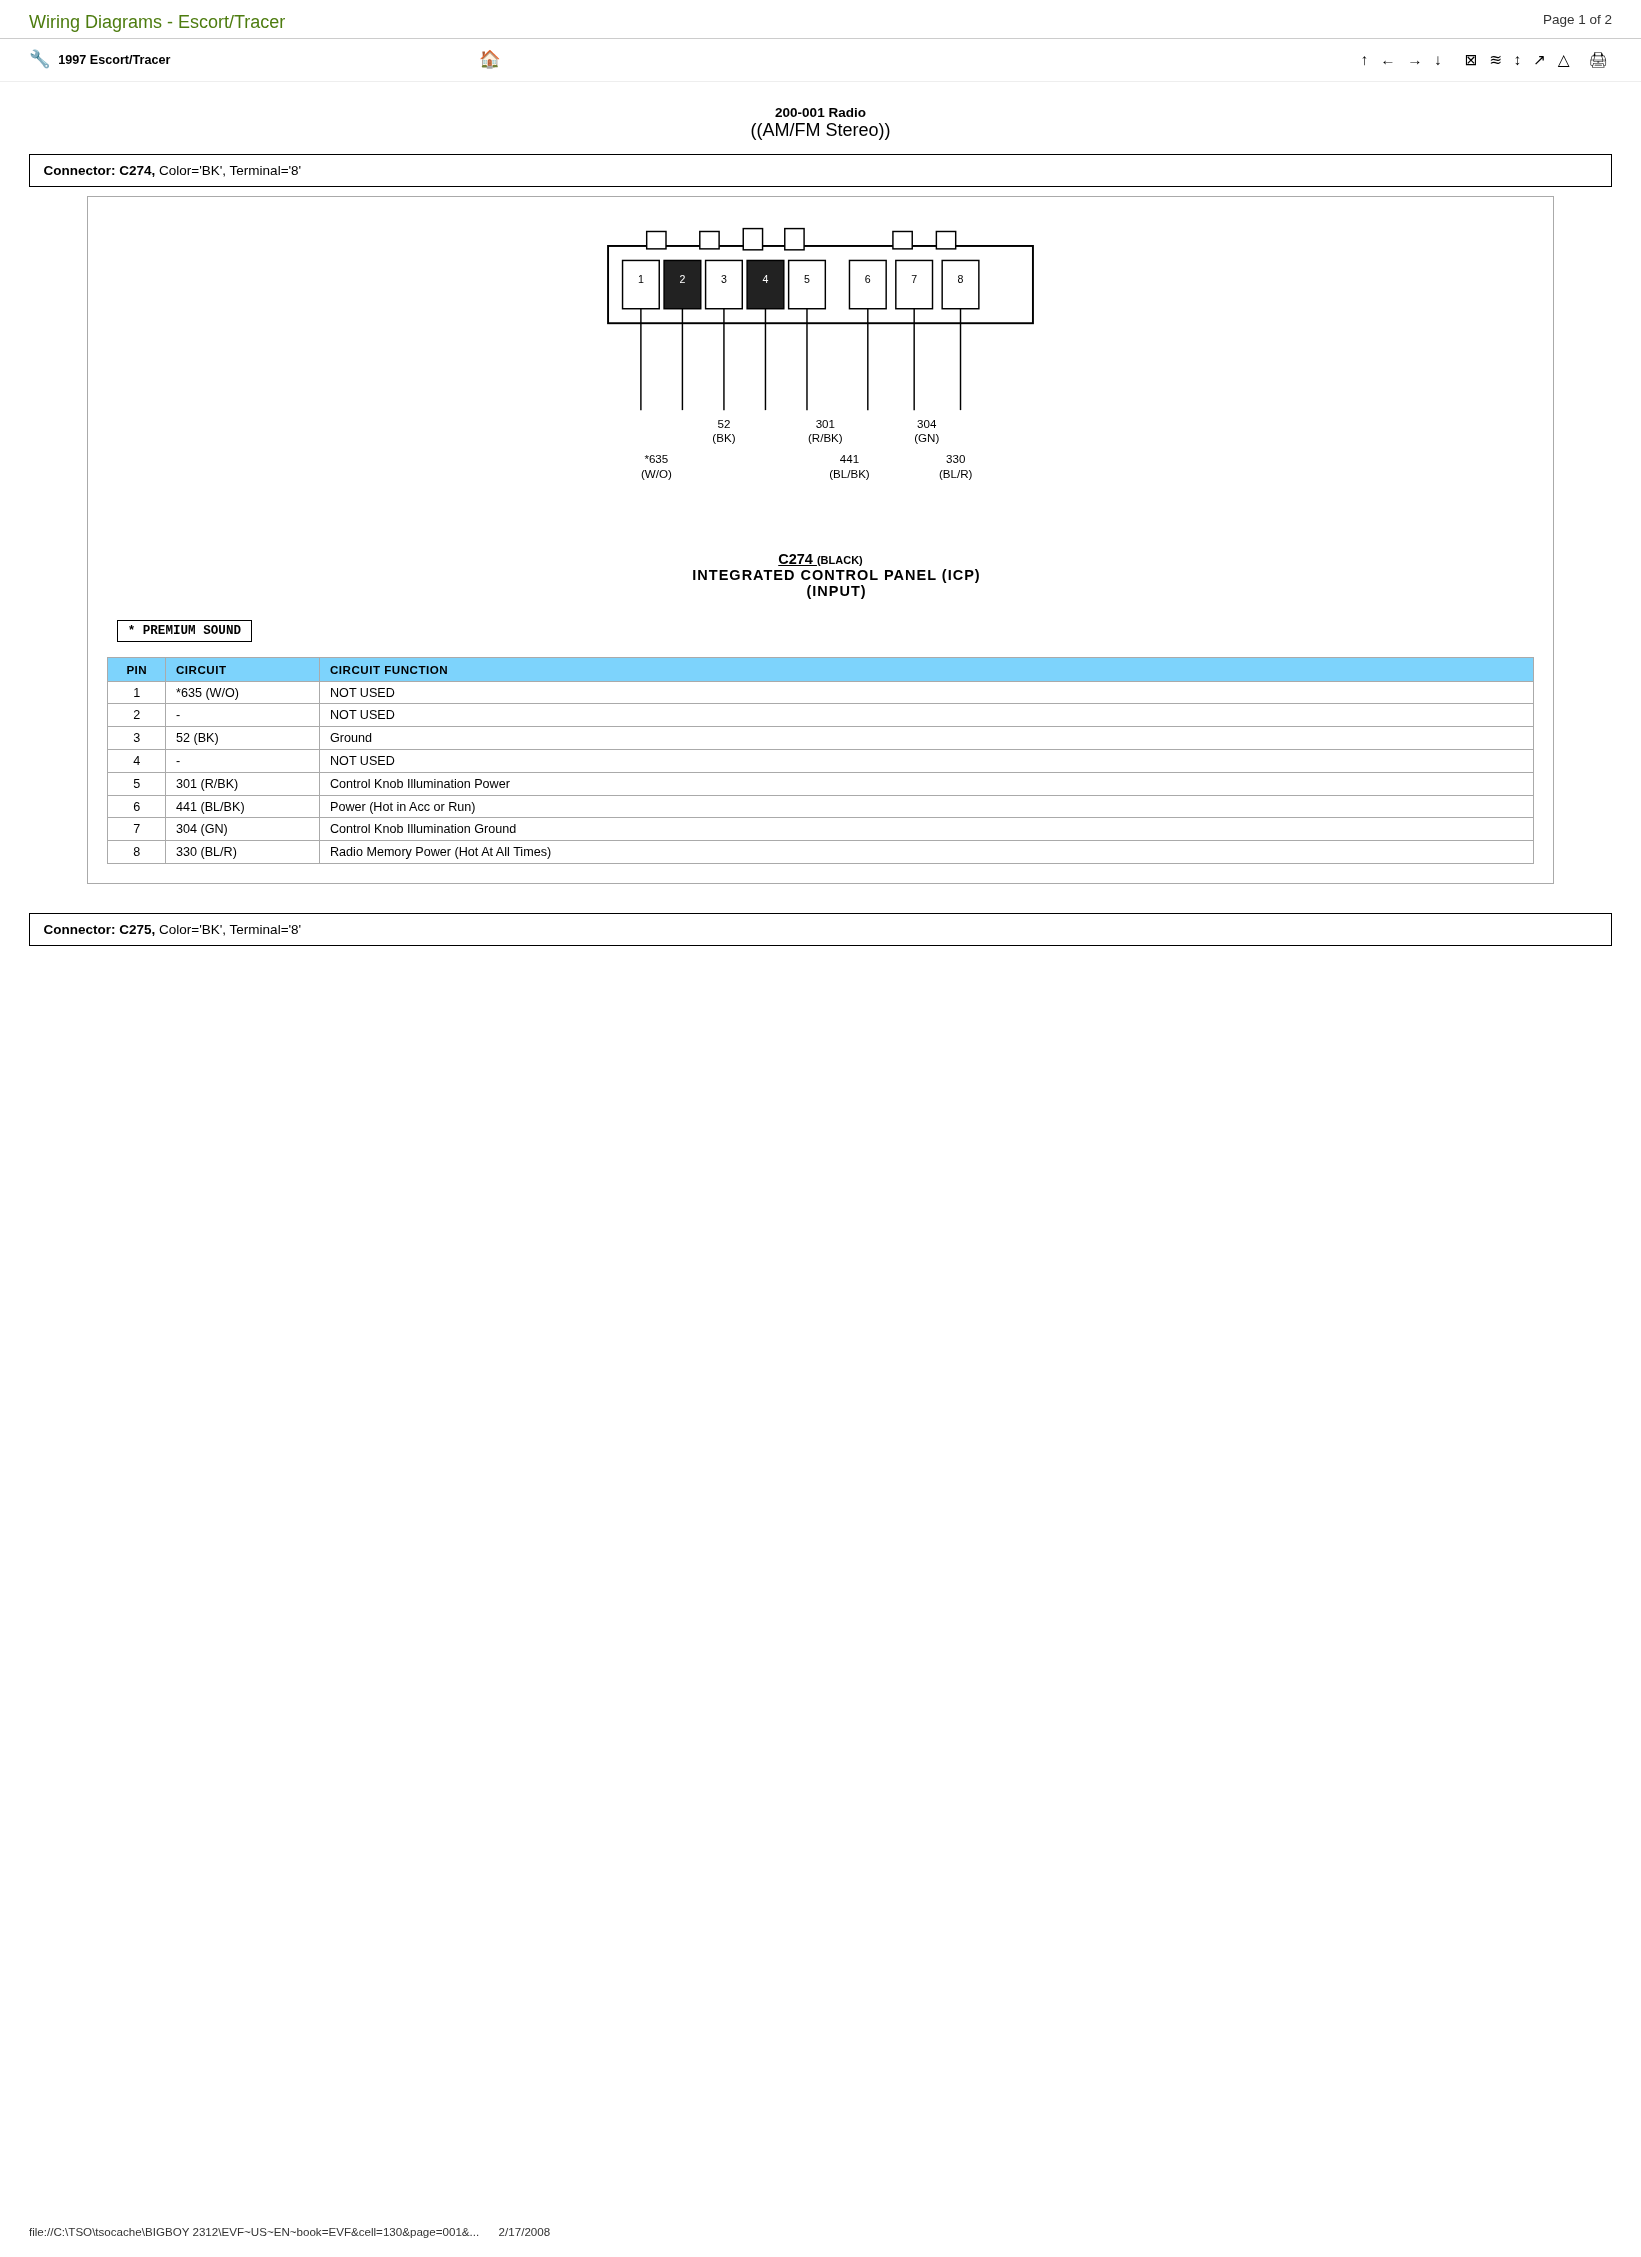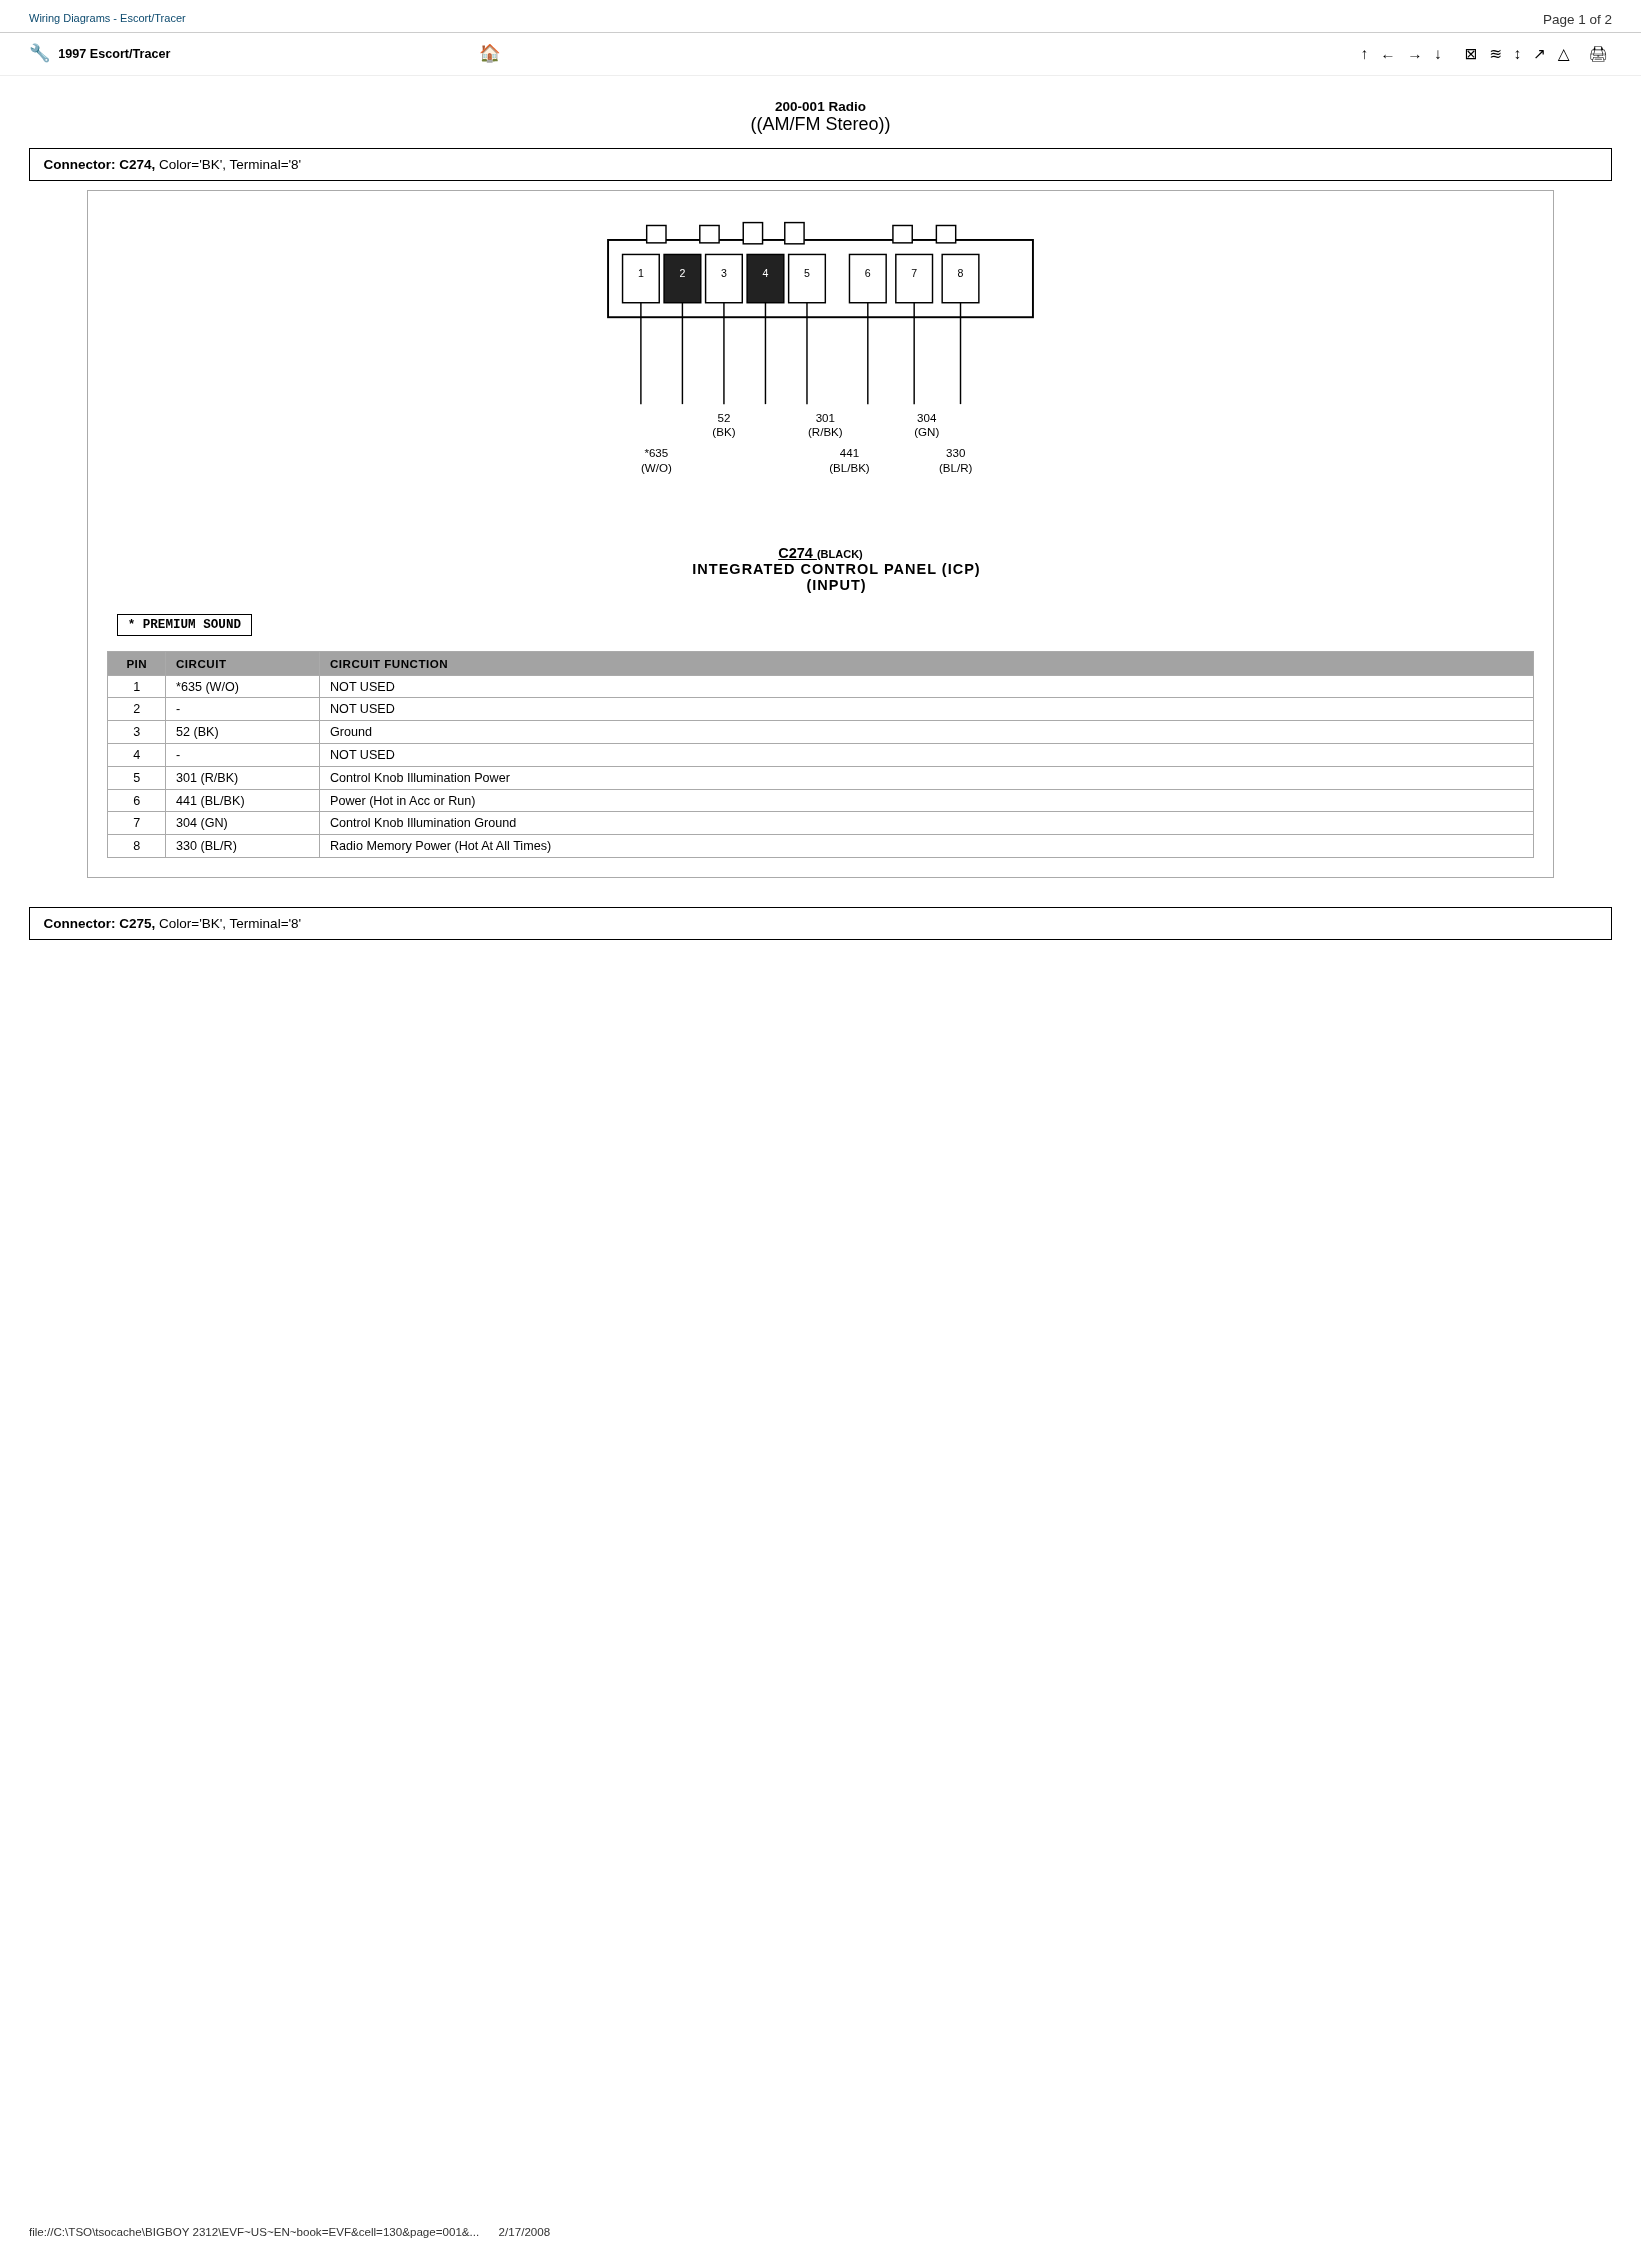--- a/index.html
+++ b/index.html
@@ -15,22 +15,22 @@
 
     .page-header {
       display: flex;
       justify-content: space-between;
       align-items: flex-start;
       padding: 11.6px 29px 5.8px 29px;
       border-bottom: 1px solid #ccc;
     }
 
     .page-header-title {
-      font-size: 11px;
-      color: #0c4a6e;
+      font-size: 18px;
+      color: #4d7c0f;
     }
 
     .page-header-pagination {
       font-size: 13.5px;
       color: #333;
       text-align: right;
     }
 
     .toolbar {
       display: flex;
@@ -153,21 +153,21 @@
       border-collapse: collapse;
       margin-top: 9.7px;
       font-size: 12.6px;
     }
 
     .pin-table th {
       border: 1px solid #aaa;
       padding: 4.8px 9.7px;
       text-align: left;
       font-weight: bold;
-      background: #a3a3a3;
+      background: #7dd3fc;
       font-size: 11.6px;
       letter-spacing: 0.5px;
     }
 
     .pin-table td {
       border: 1px solid #aaa;
       padding: 3.9px 9.7px;
       vertical-align: top;
     }
 

